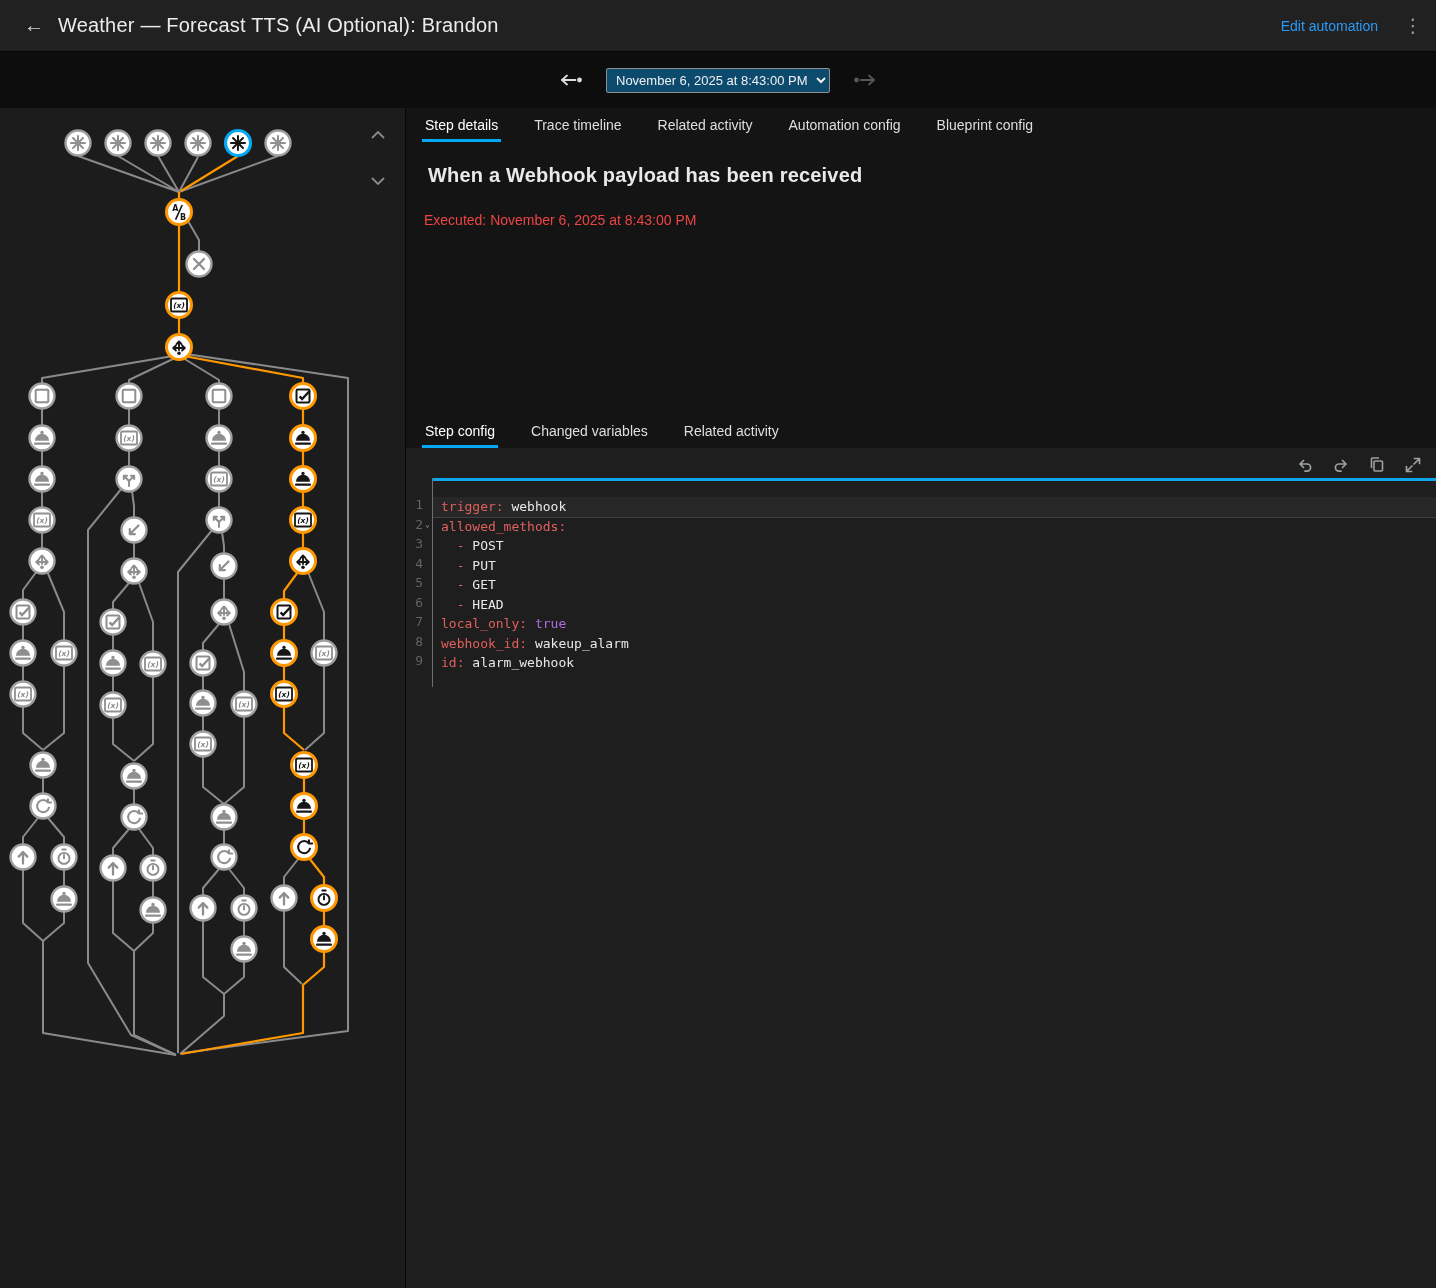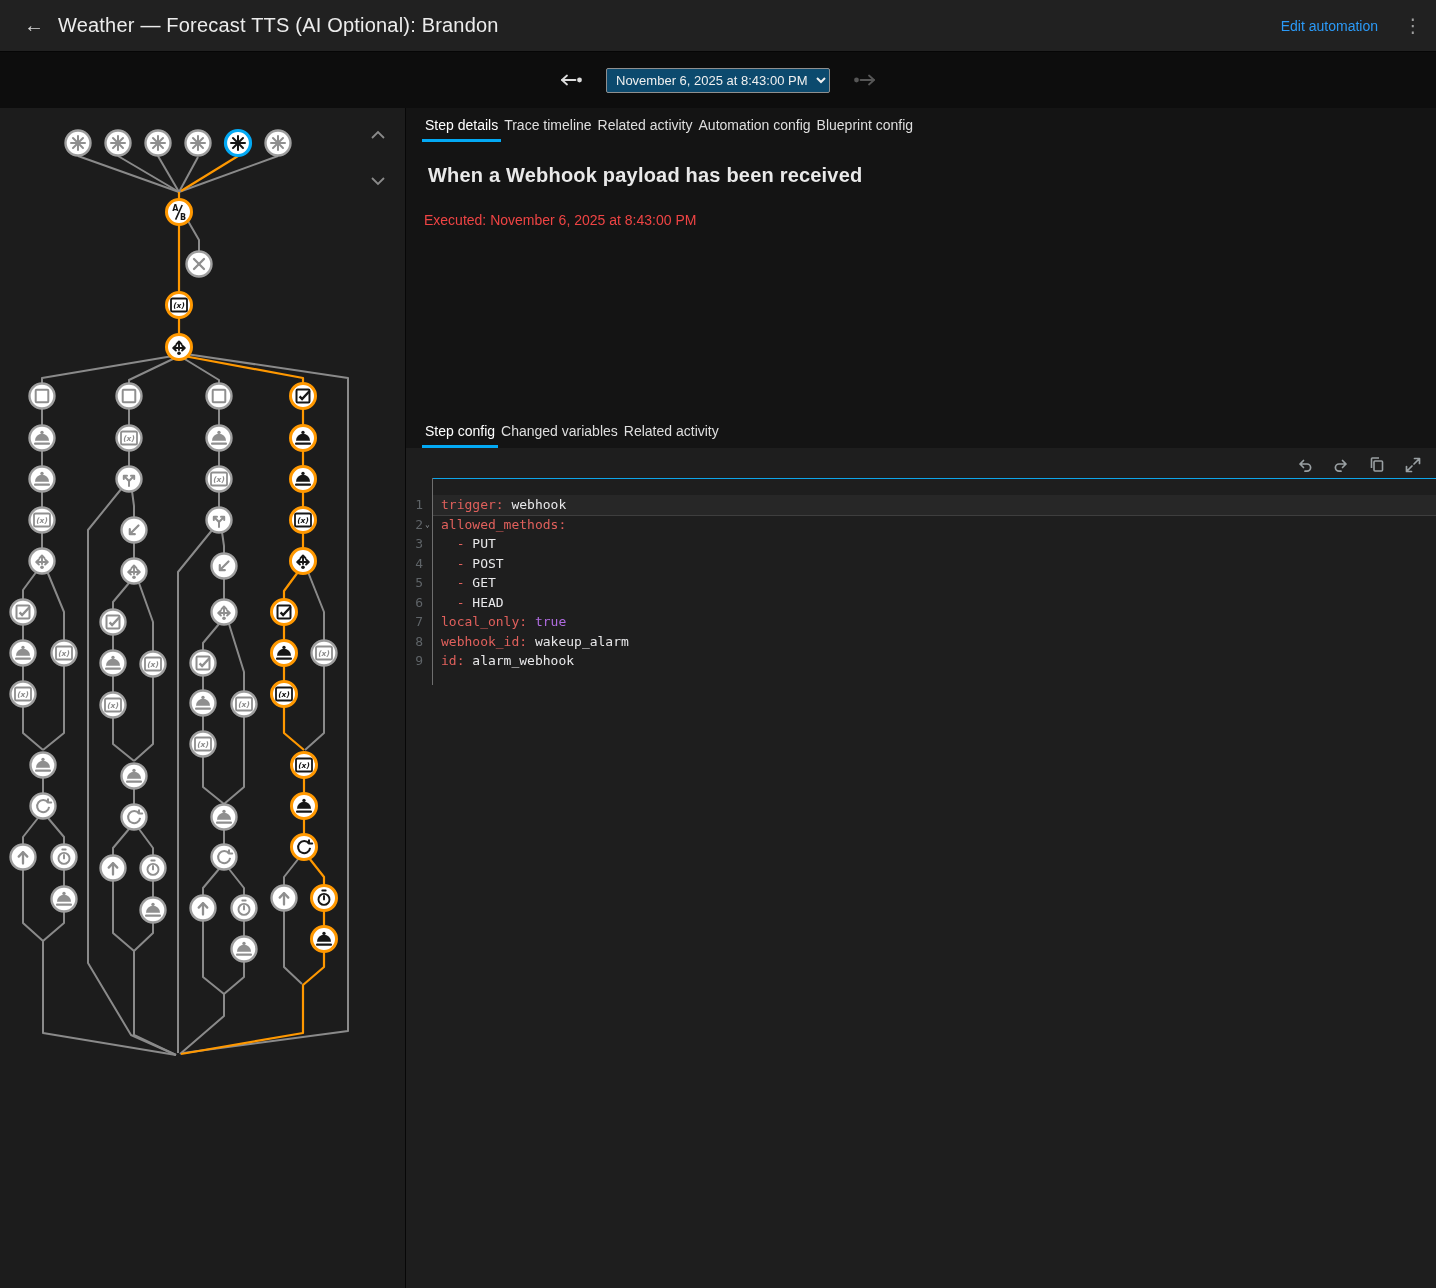--- a/index.html
+++ b/index.html
@@ -21,38 +21,38 @@
   .timebar { height:56px; background:#0d0d0d; display:flex; align-items:center; justify-content:center; gap:20px; }
   .nav-run { background:none; border:none; padding:2px; cursor:pointer; display:flex; align-items:center; }
   .run-select { background:#0c4a6e; color:#f0f0f0; border:1px solid #8f8f8f; border-radius:2px; font-size:13px; padding:3px 5px; font-family:inherit; }
   
   .main { display:flex; height:1180px; }
   .left-panel { width:406px; background:#1c1c1c; position:relative; border-right:1px solid #070707; flex:none; }
   .right-panel { flex:1; background:#141414; overflow:hidden; display:flex; flex-direction:column; }
   .pan-btn { position:absolute; right:16px; cursor:pointer; width:22px; height:22px; display:flex; align-items:center; justify-content:center; }
   .pan-up { top:16px; } .pan-down { top:62px; }
   
-  .tabs { display:flex; padding-left:16px; flex:none; }
+  .tabs { display:flex; gap:30px; padding-left:16px; flex:none; }
   .tab { font-size:14px; color:#dfdfdf; padding:9px 3px 6px; border-bottom:3px solid transparent; cursor:pointer; white-space:nowrap; }
   .tab.active { color:#ffffff; border-bottom-color:#03a9f4; }
   
   .detail { padding:18px 18px 0; height:272px; flex:none; }
   .step-heading { margin:4px; font-size:20px; font-weight:700; color:#e9e9e9; letter-spacing:.2px; }
   .executed { margin-top:25px; font-size:14px; color:#ef4444; }
   
   .code-card { background:#1e1e1e; flex:1; }
   .toolbar { display:flex; justify-content:flex-end; gap:18px; padding:8px 14px 2px; }
   .toolbar .tb-btn { cursor:pointer; display:flex; align-items:center; }
   .editor { display:flex; margin-top:2px; align-items:stretch; }
   .gutter { width:27px; flex:none; border-right:1px solid #6e6e6e; padding:17px 0 14px;
             color:#5f6468; font:13px/19.5px "DejaVu Sans Mono",monospace; }
   .grow { height:19.5px; display:flex; justify-content:flex-end; align-items:center; }
   .gnum { width:14px; text-align:right; }
   .fold { width:9px; font-size:8px; color:#9aa0a5; text-align:center; }
-  .codecol { flex:1; border-top:1px solid #0ea5e9; padding:16px 0 14px;
+  .codecol { flex:1; border-top:3px solid #0ea5e9; padding:16px 0 14px;
              font:13px/19.5px "DejaVu Sans Mono",monospace; color:#e8e8ea; }
   .cline { height:19.5px; padding-left:8px; white-space:pre; }
   .cline.active { background:#272727; box-shadow:0 1px 0 #3e3e3e; }
   .tok-k { color:#e0605c; }
   .tok-b { color:#b06ce0; }
   .tok-p { color:#e8e8ea; }
   svg text { user-select:none; }
 </style>
 </head>
 <body>
@@ -727,22 +727,22 @@
               <span class="fold"></span>
             </div>
             <div class="grow">
               <span class="gnum">9</span>
               <span class="fold"></span>
             </div>
           </div>
         <div class="codecol" id="codecol">
             <div class="cline active"><span class="tok-k">trigger:</span><span class="tok-p"> webhook</span></div>
             <div class="cline"><span class="tok-k">allowed_methods:</span></div>
+            <div class="cline"><span class="tok-p">  </span><span class="tok-k">- </span><span class="tok-p">POST</span></div>
             <div class="cline"><span class="tok-p">  </span><span class="tok-k">- </span><span class="tok-p">PUT</span></div>
-            <div class="cline"><span class="tok-p">  </span><span class="tok-k">- </span><span class="tok-p">POST</span></div>
             <div class="cline"><span class="tok-p">  </span><span class="tok-k">- </span><span class="tok-p">GET</span></div>
             <div class="cline"><span class="tok-p">  </span><span class="tok-k">- </span><span class="tok-p">HEAD</span></div>
             <div class="cline"><span class="tok-k">local_only:</span><span class="tok-b"> true</span></div>
             <div class="cline"><span class="tok-k">webhook_id:</span><span class="tok-p"> wakeup_alarm</span></div>
             <div class="cline"><span class="tok-k">id:</span><span class="tok-p"> alarm_webhook</span></div>
           </div>
       </div>
     </div>
   </div>
 </div>

